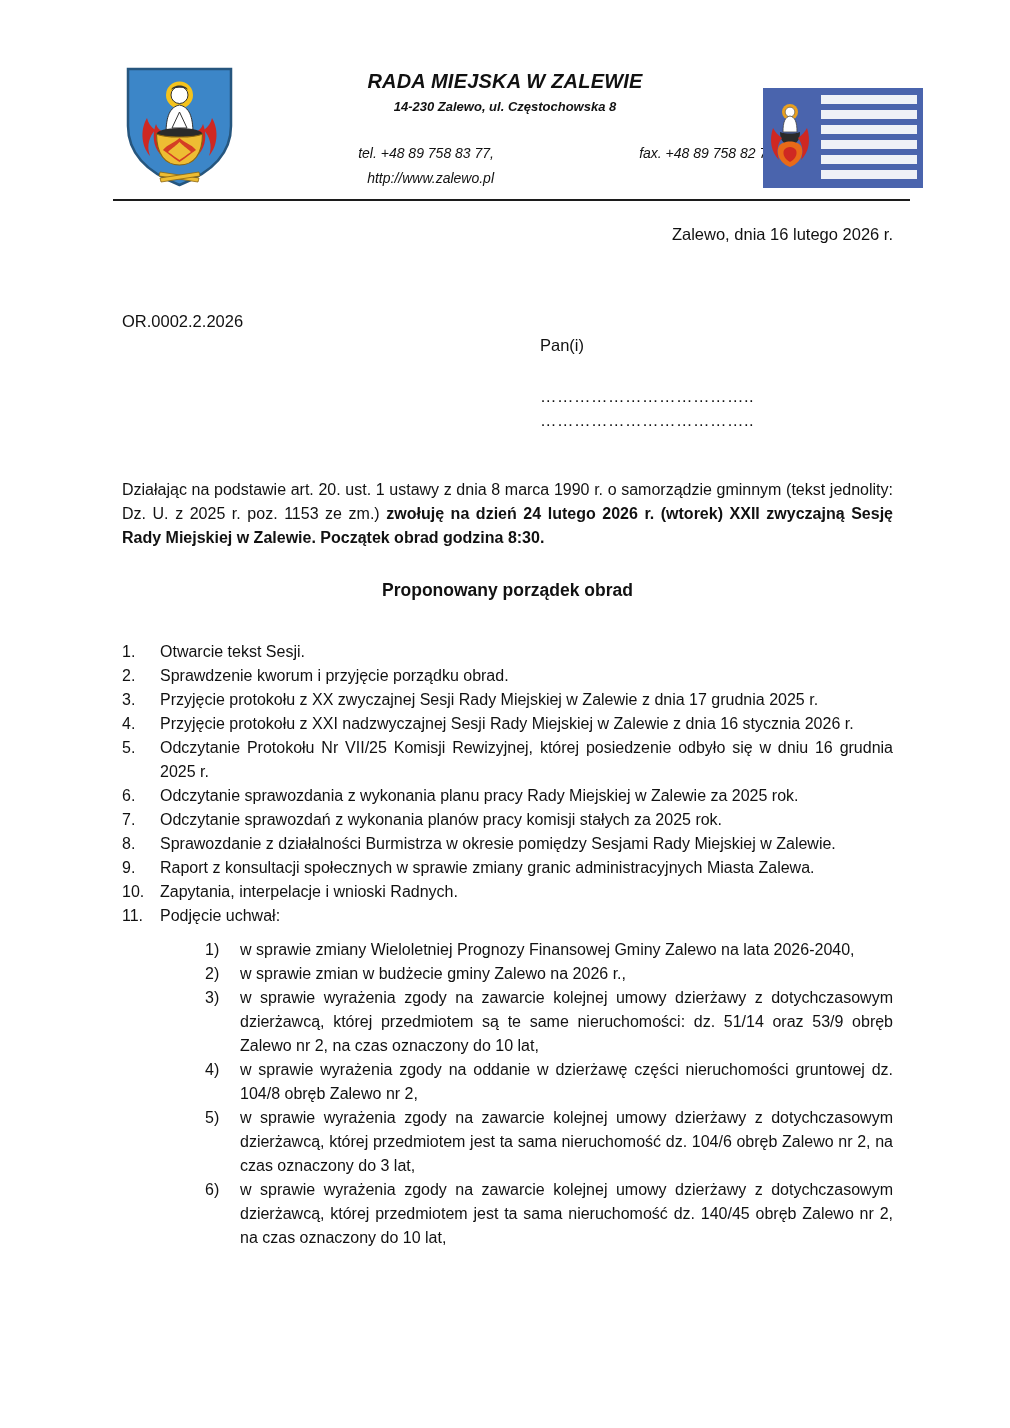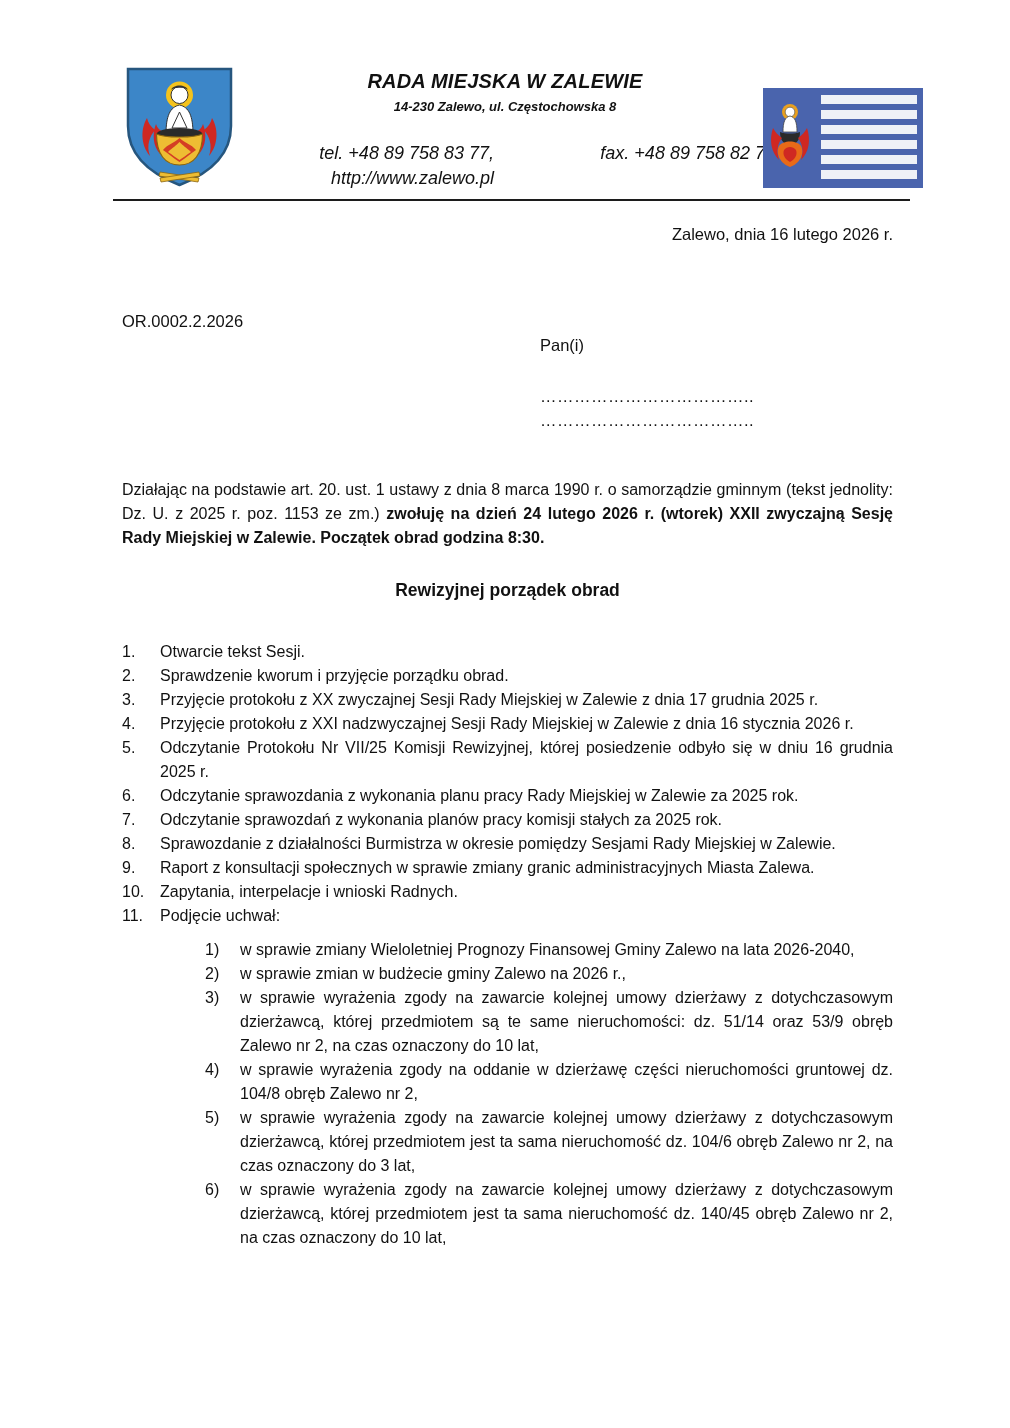--- a/index.html
+++ b/index.html
@@ -12,21 +12,21 @@
     color:#111;
     overflow:hidden;
   }
   
   .crest{position:absolute;left:122px;top:66px;width:115px;height:124px;}
   .flag{position:absolute;left:763px;top:88px;width:160px;height:100px;}
   .head-center{position:absolute;left:235px;top:68px;width:540px;text-align:center;}
   .org-name{font-size:20px;font-weight:bold;font-style:italic;line-height:26px;letter-spacing:.2px;}
   .org-address{font-size:13px;font-weight:bold;font-style:italic;line-height:25px;}
   .contact{margin-top:22px;display:grid;grid-template-columns:1fr 1fr;column-gap:22px;
-           font-size:18px;font-style:italic;line-height:25px;}
+           font-size:14px;font-style:italic;line-height:25px;}
   .contact .c-left{text-align:right;}
   .contact .c-right{text-align:right;}
   .rule{position:absolute;left:113px;top:199px;width:797px;height:2px;background:#1c1c1c;}
   
   .date-line{position:absolute;left:122px;top:225px;width:771px;text-align:right;font-size:16.5px;}
   .ref-number{position:absolute;left:122px;top:312px;font-size:16.5px;}
   .recipient{position:absolute;left:540px;top:333px;font-size:16.5px;line-height:24px;}
   .recipient .dots{margin-top:0;letter-spacing:.5px;}
   .recipient .dots.first{margin-top:27px;}
   .intro{position:absolute;left:122px;top:462px;width:771px;
@@ -117,21 +117,21 @@
   <div class="ref-number">OR.0002.2.2026</div>
 
   <div class="recipient">
     <div>Pan(i)</div>
     <div class="dots first">………………………………..</div>
     <div class="dots">………………………………..</div>
   </div>
 
   <p class="intro"><span>Działając na podstawie art. 20. ust. 1 ustawy z dnia 8 marca 1990 r. o samorządzie gminnym (tekst jednolity: Dz. U. z 2025 r. poz. 1153 ze zm.) </span><b>zwołuję na dzień 24 lutego 2026 r. (wtorek) XXII zwyczajną Sesję Rady Miejskiej w Zalewie. Początek obrad godzina 8:30.</b></p>
 
-  <div class="agenda-title">Rewizyjnej porządek obrad</div>
+  <div class="agenda-title">Proponowany porządek obrad</div>
 
   <div class="agenda-wrap">
     <ol class="agenda">
         <li>Otwarcie tekst Sesji.</li>
         <li>Sprawdzenie kworum i przyjęcie porządku obrad.</li>
         <li>Przyjęcie protokołu z XX zwyczajnej Sesji Rady Miejskiej w Zalewie z dnia 17 grudnia 2025 r.</li>
         <li>Przyjęcie protokołu z XXI nadzwyczajnej Sesji Rady Miejskiej w Zalewie z dnia 16 stycznia 2026 r.</li>
         <li>Odczytanie Protokołu Nr VII/25 Komisji Rewizyjnej, której posiedzenie odbyło się w dniu 16 grudnia 2025 r.</li>
         <li>Odczytanie sprawozdania z wykonania planu pracy Rady Miejskiej w Zalewie za 2025 rok.</li>
         <li>Odczytanie sprawozdań z wykonania planów pracy komisji stałych za 2025 rok.</li>

